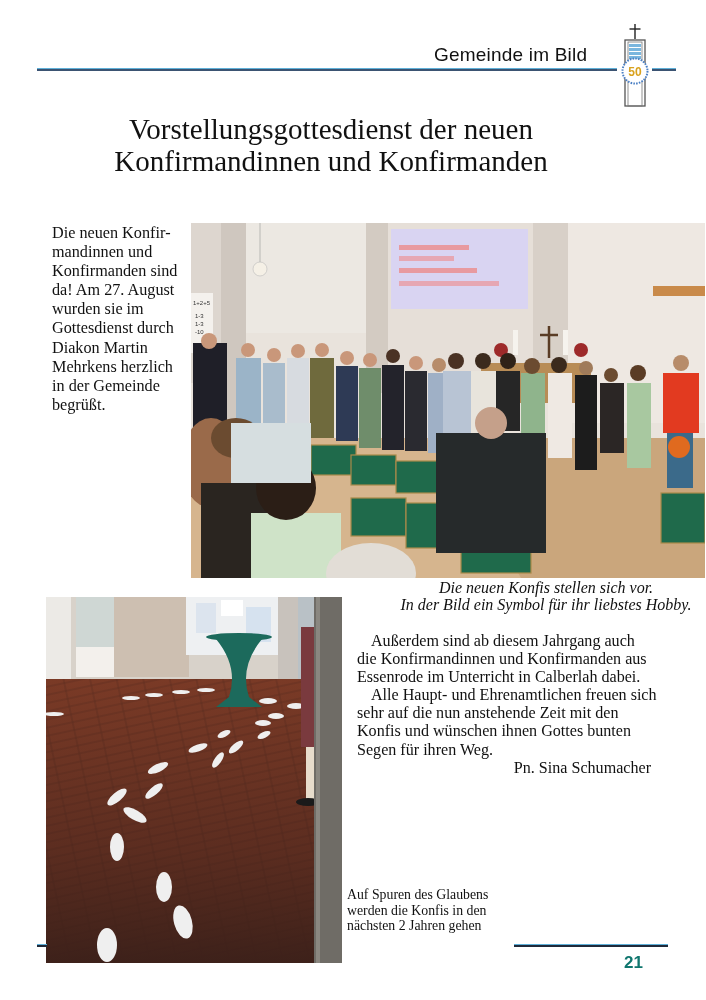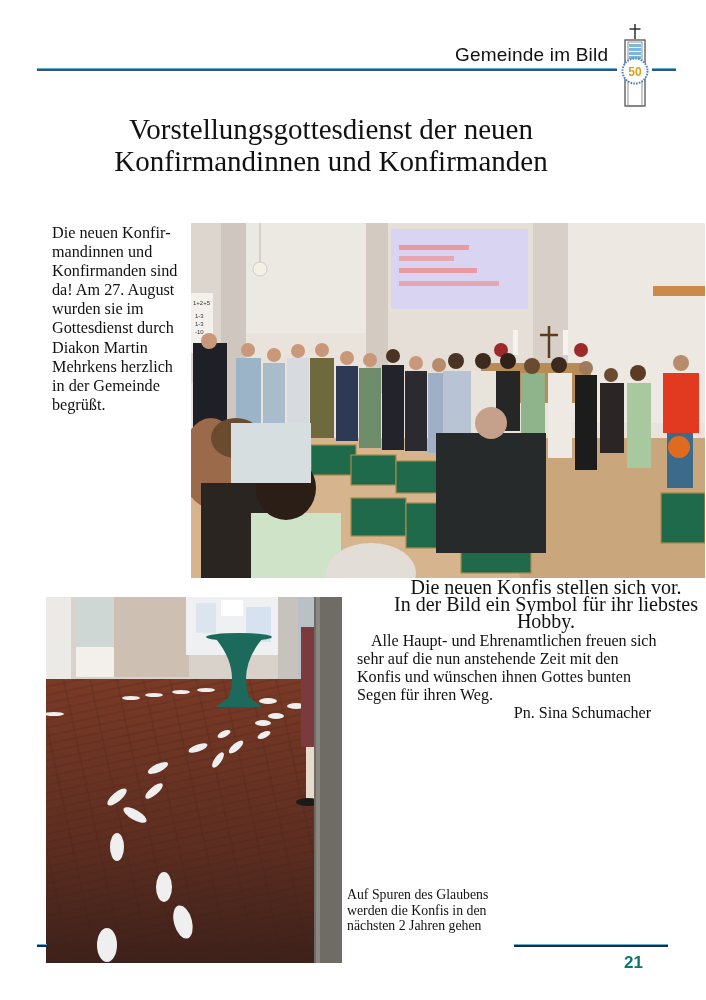--- a/index.html
+++ b/index.html
@@ -5,37 +5,37 @@
   html, body { margin: 0; padding: 0; background: #ffffff; }
   body { width: 706px; height: 1000px; position: relative; overflow: hidden; font-family: "Liberation Serif", serif; color: #111; }
 
   
   .hdr-rule { position: absolute; left: 37px; top: 68px; width: 580px; height: 4px; }
   .hdr-rule .l1 { height: 1px; background: #5fb0d8; }
   .hdr-rule .l2 { height: 2px; background: #3b5372; margin-top: 0px; }
   .hdr-rule-r { position: absolute; left: 652px; top: 68px; width: 24px; height: 4px; }
   .hdr-rule-r .l1 { height: 1px; background: #5fb0d8; }
   .hdr-rule-r .l2 { height: 2px; background: #3b5372; }
-  .section-title { position: absolute; left: 455px; top: 44px; font-family: "Liberation Sans", sans-serif; font-size: 19px; color: #111; letter-spacing: 0.2px; }
+  .section-title { position: absolute; left: 434px; top: 44px; font-family: "Liberation Sans", sans-serif; font-size: 19px; color: #111; letter-spacing: 0.2px; }
   .logo { position: absolute; left: 614px; top: 22px; width: 42px; height: 86px; }
 
   
   .headline { position: absolute; left: 0; top: 113px; width: 662px; text-align: center; font-size: 29px; line-height: 32px; color: #111; }
 
   
   .intro { position: absolute; left: 52px; top: 224px; width: 135px; font-size: 16.2px; line-height: 19.1px; }
   .intro p { margin: 0; }
   .indent { text-indent: 14px; }
 
   
   .photo { position: absolute; overflow: hidden; }
   .photo1 { left: 191px; top: 223px; width: 514px; height: 355px; }
   .photo2 { left: 46px; top: 597px; width: 296px; height: 366px; }
 
-  .cap1 { position: absolute; left: 386px; top: 579px; width: 320px; text-align: center; font-size: 20px; line-height: 17px; }
+  .cap1 { position: absolute; left: 386px; top: 579px; width: 320px; text-align: center; font-size: 16px; line-height: 17px; font-style: italic; }
   .cap2 { position: absolute; left: 347px; top: 887px; width: 170px; font-size: 13.8px; line-height: 15.5px; }
 
   
   .body2 { position: absolute; left: 357px; top: 632px; width: 300px; font-size: 16.1px; line-height: 18.1px; }
   .body2 p { margin: 0; }
   .author { text-align: right; padding-right: 6px; }
 
   
   .ftr-rule { position: absolute; left: 514px; top: 944px; width: 154px; height: 3px; }
   .ftr-rule .l1 { height: 1px; background: #5fb0d8; }
@@ -257,20 +257,21 @@
     <rect x="255" y="30" width="30" height="120" fill="#7a3a3e"></rect>
     <rect x="260" y="150" width="20" height="55" fill="#e7dccb"></rect>
     <ellipse cx="262" cy="205" rx="12" ry="4" fill="#1a1a1a"></ellipse>
 
     <rect x="268" y="0" width="28" height="366" fill="#6f6c66"></rect>
     <rect x="270" y="0" width="4" height="366" fill="#8a8780"></rect>
   </svg>
 </div>
 
 <div class="body2">
+  <p class="indent">Außerdem sind ab diesem Jahrgang auch die Konfirmandinnen und Konfirmanden aus Essenrode im Unterricht in Calberlah dabei.</p>
   <p class="indent">Alle Haupt- und Ehrenamtlichen freuen sich sehr auf die nun anstehende Zeit mit den Konfis und wünschen ihnen Gottes bunten Segen für ihren Weg.</p>
   <p class="author">Pn. Sina Schumacher</p>
 </div>
 
 <div class="cap2">
   <span>Auf Spuren des Glaubens</span><br>
   <span>werden die Konfis in den</span><br>
   <span>nächsten 2 Jahren gehen</span>
 </div>
 

